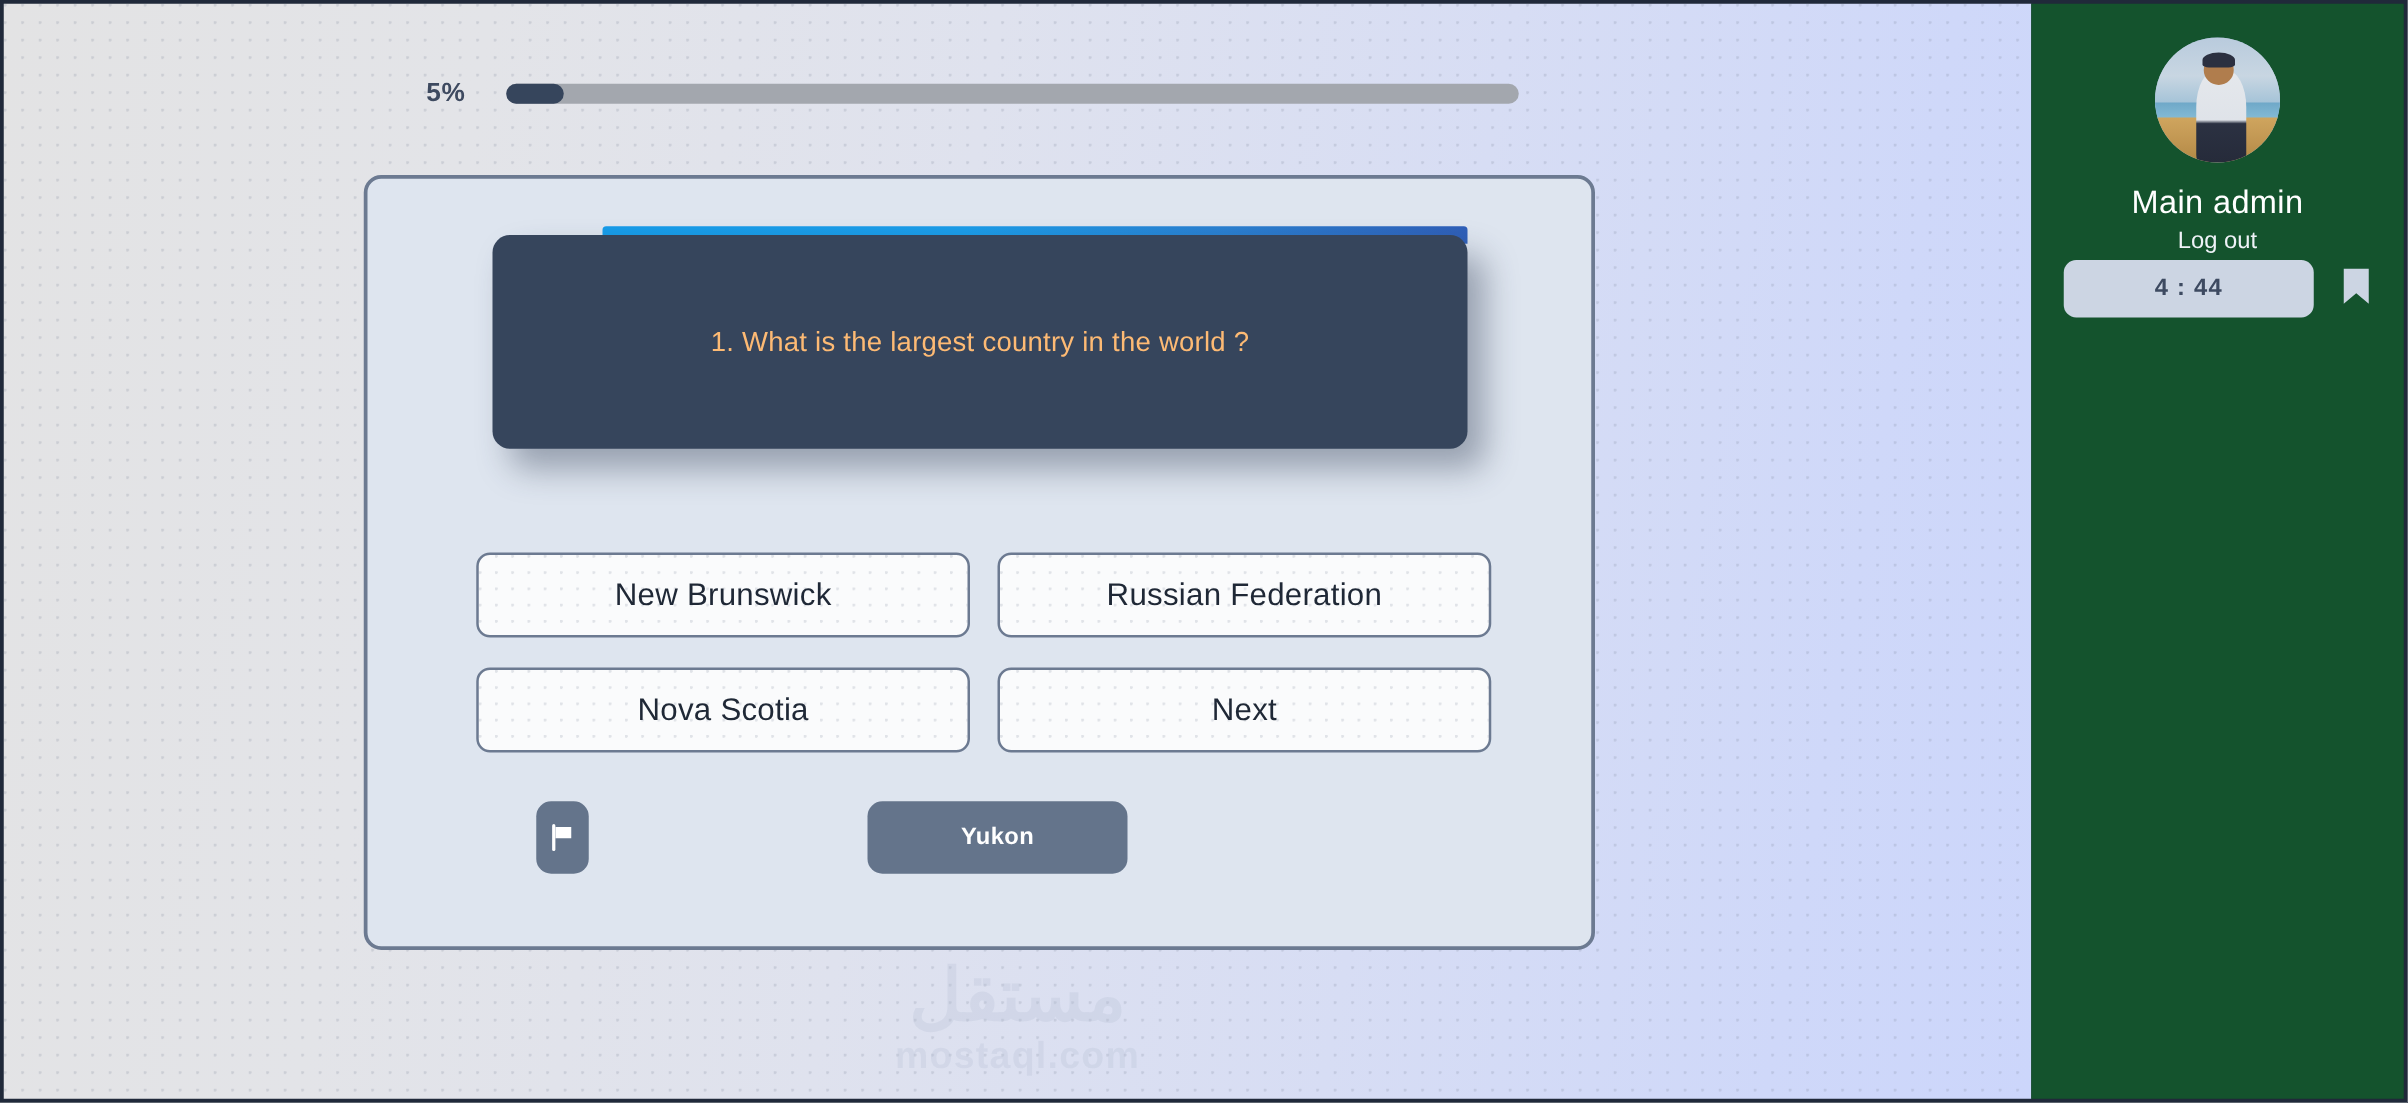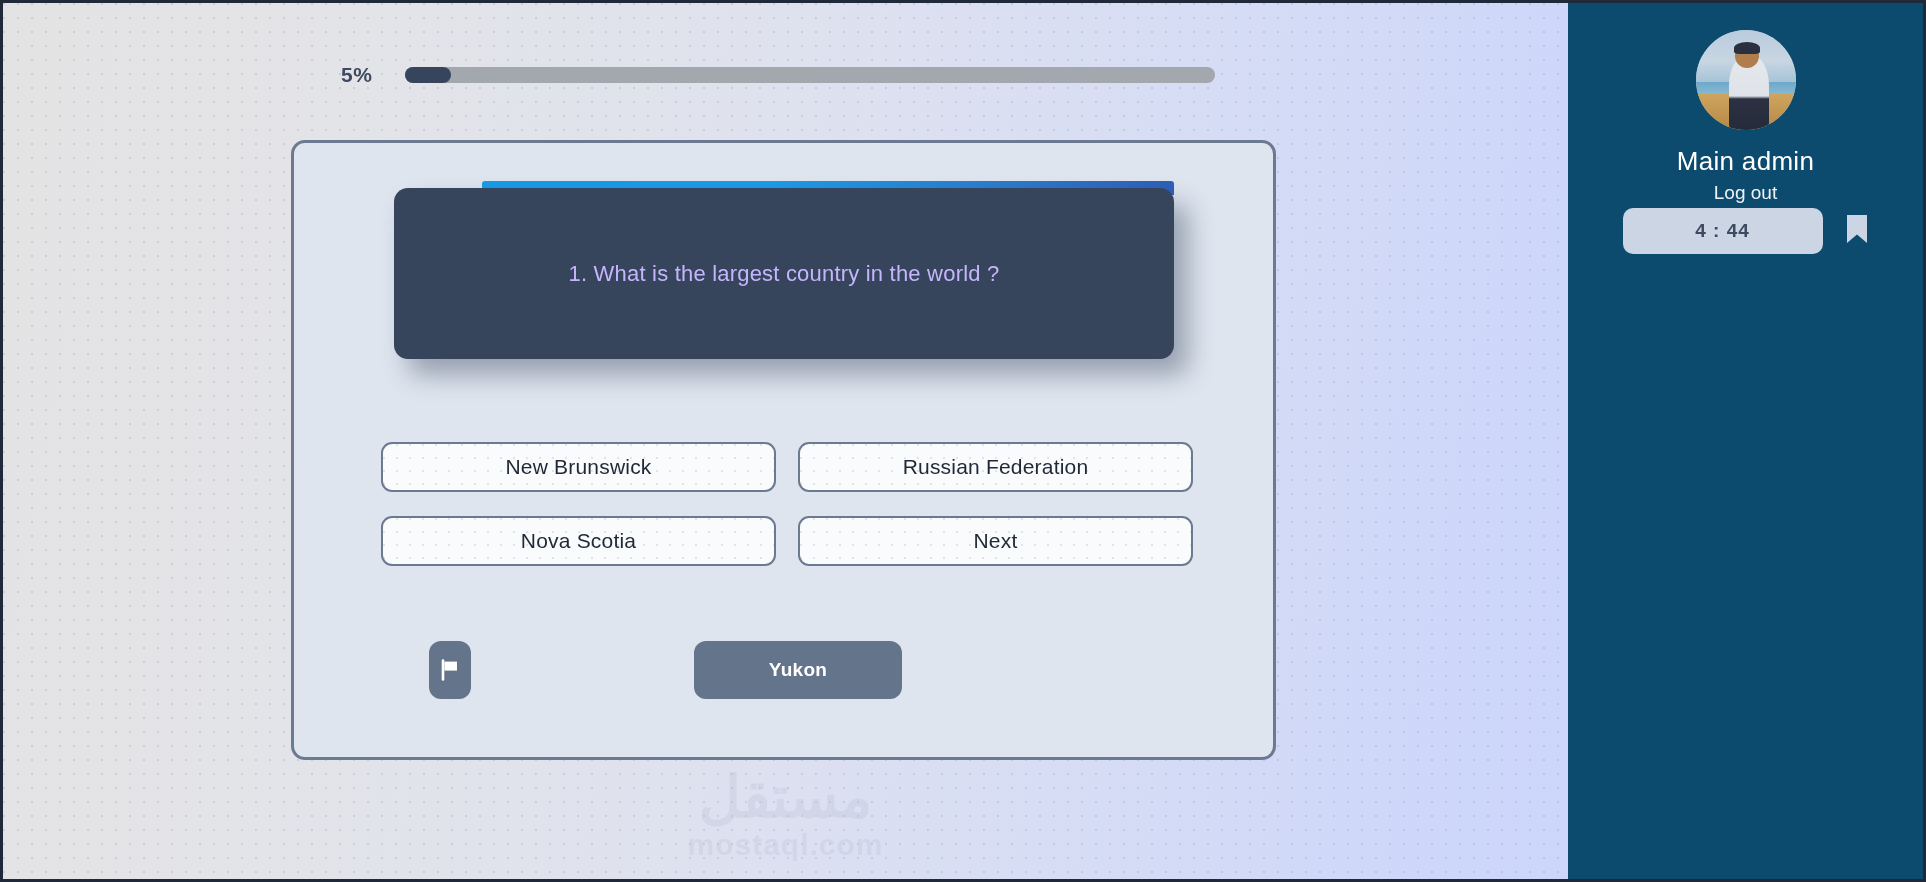--- a/index.html
+++ b/index.html
@@ -128,50 +128,50 @@
     width: 780px;
     height: 171px;
     background: #36455c;
     border-radius: 14px;
     display: flex;
     align-items: center;
     justify-content: center;
     box-shadow: 14px 16px 26px rgba(45,58,80,0.40);
   }
   .question-text {
-    color: #c4b5fd;
+    color: #fdba74;
     font-size: 22px;
     font-weight: 400;
     letter-spacing: 0.2px;
     text-align: center;
     padding: 0 34px;
   }
 
   
   .options-grid {
     position: absolute;
     left: 87px;
     top: 299px;
     width: 812px;
     display: grid;
     grid-template-columns: 395px 395px;
     grid-gap: 24px 22px;
   }
   .option {
-    height: 50px;
+    height: 68px;
     border: 2px solid #6c7a91;
     border-radius: 11px;
     background:
       radial-gradient(circle at 1px 1px, rgba(120,130,150,0.20) 1px, transparent 1.4px) 0 0 / 13px 13px,
       #fafbfc;
     display: flex;
     align-items: center;
     justify-content: center;
     cursor: pointer;
-    font-size: 21px;
+    font-size: 25px;
     color: #1f2836;
     letter-spacing: 0.2px;
   }
 
   
   .action-row {
     position: absolute;
     left: 87px;
     top: 498px;
     width: 812px;
@@ -206,23 +206,23 @@
     font-size: 19px;
     font-weight: 700;
     letter-spacing: 0.3px;
     cursor: pointer;
   }
 
   
   .sidebar {
     position: relative;
     flex: 0 0 auto;
-    width: 355px;
+    width: 298px;
     height: 100%;
-    background: #0c4a6e;
+    background: #14532d;
     display: flex;
     flex-direction: column;
     align-items: center;
   }
   .avatar {
     margin-top: 27px;
     width: 100px;
     height: 100px;
     border-radius: 50%;
     overflow: hidden;

